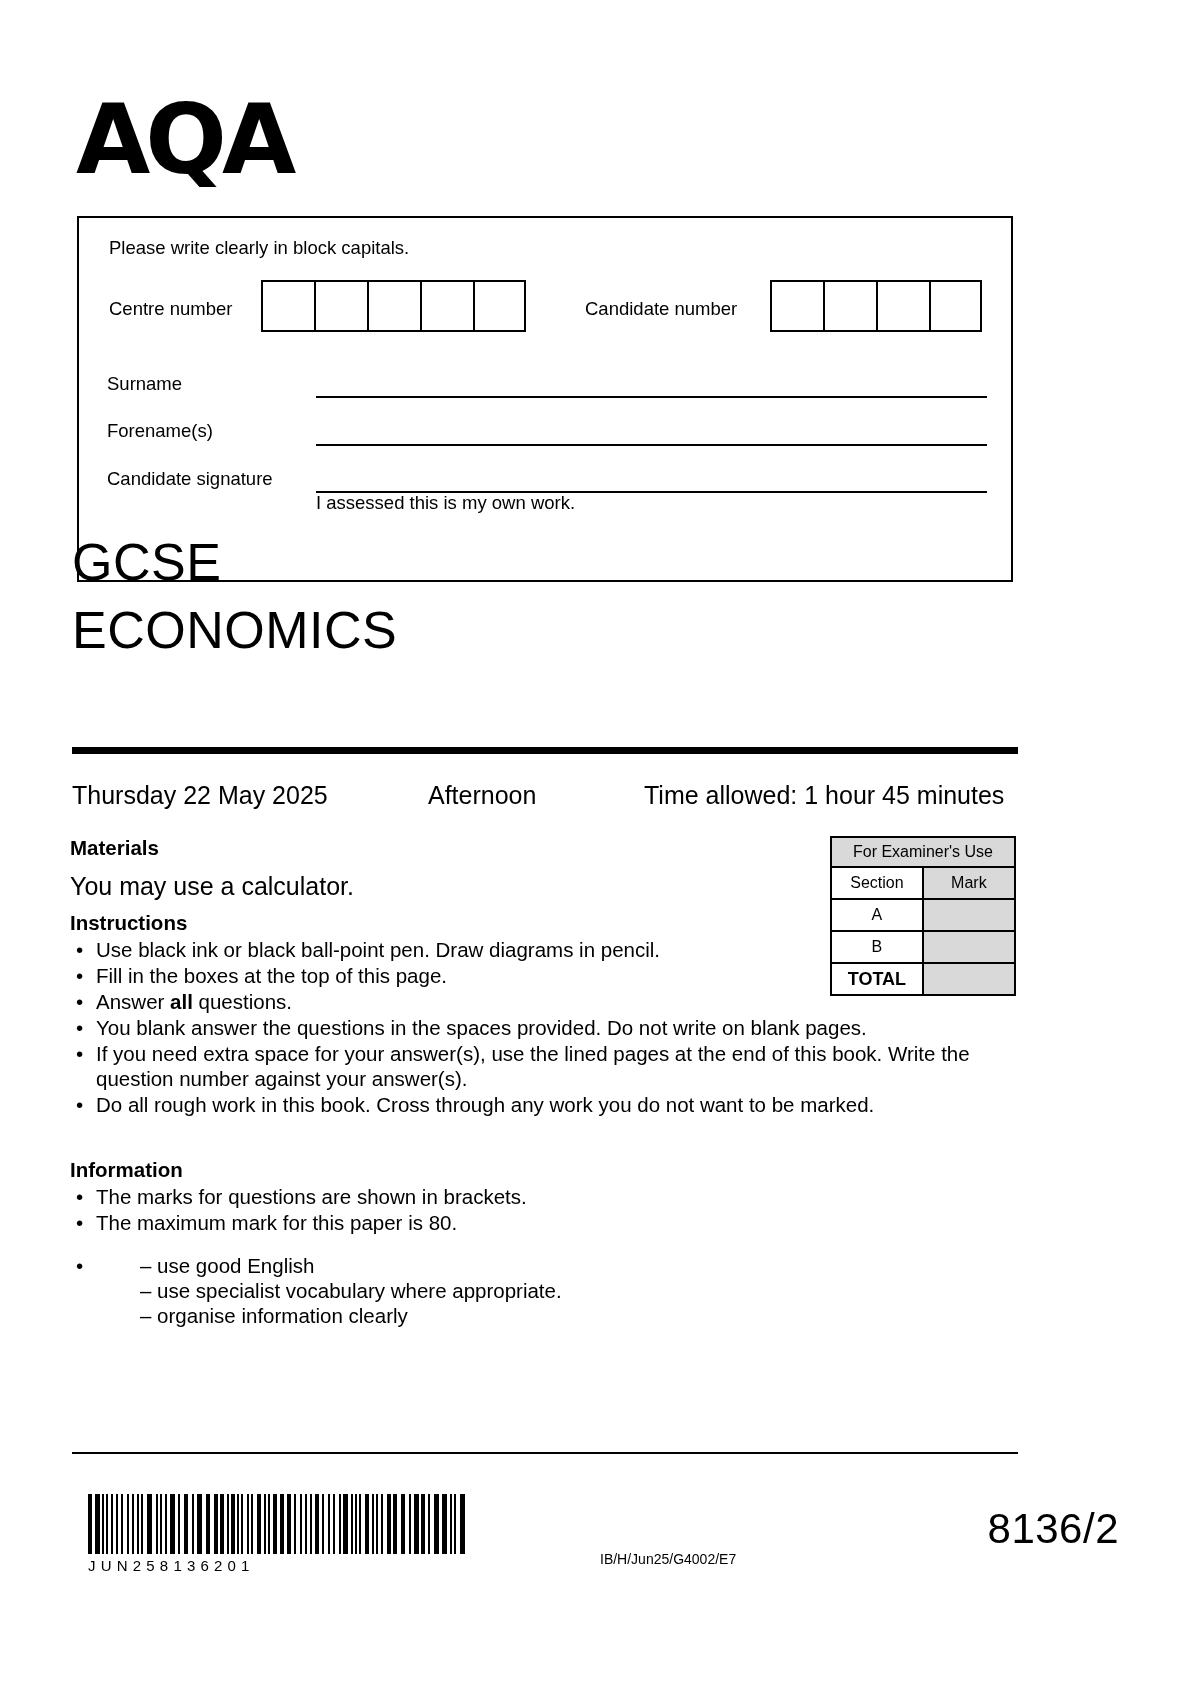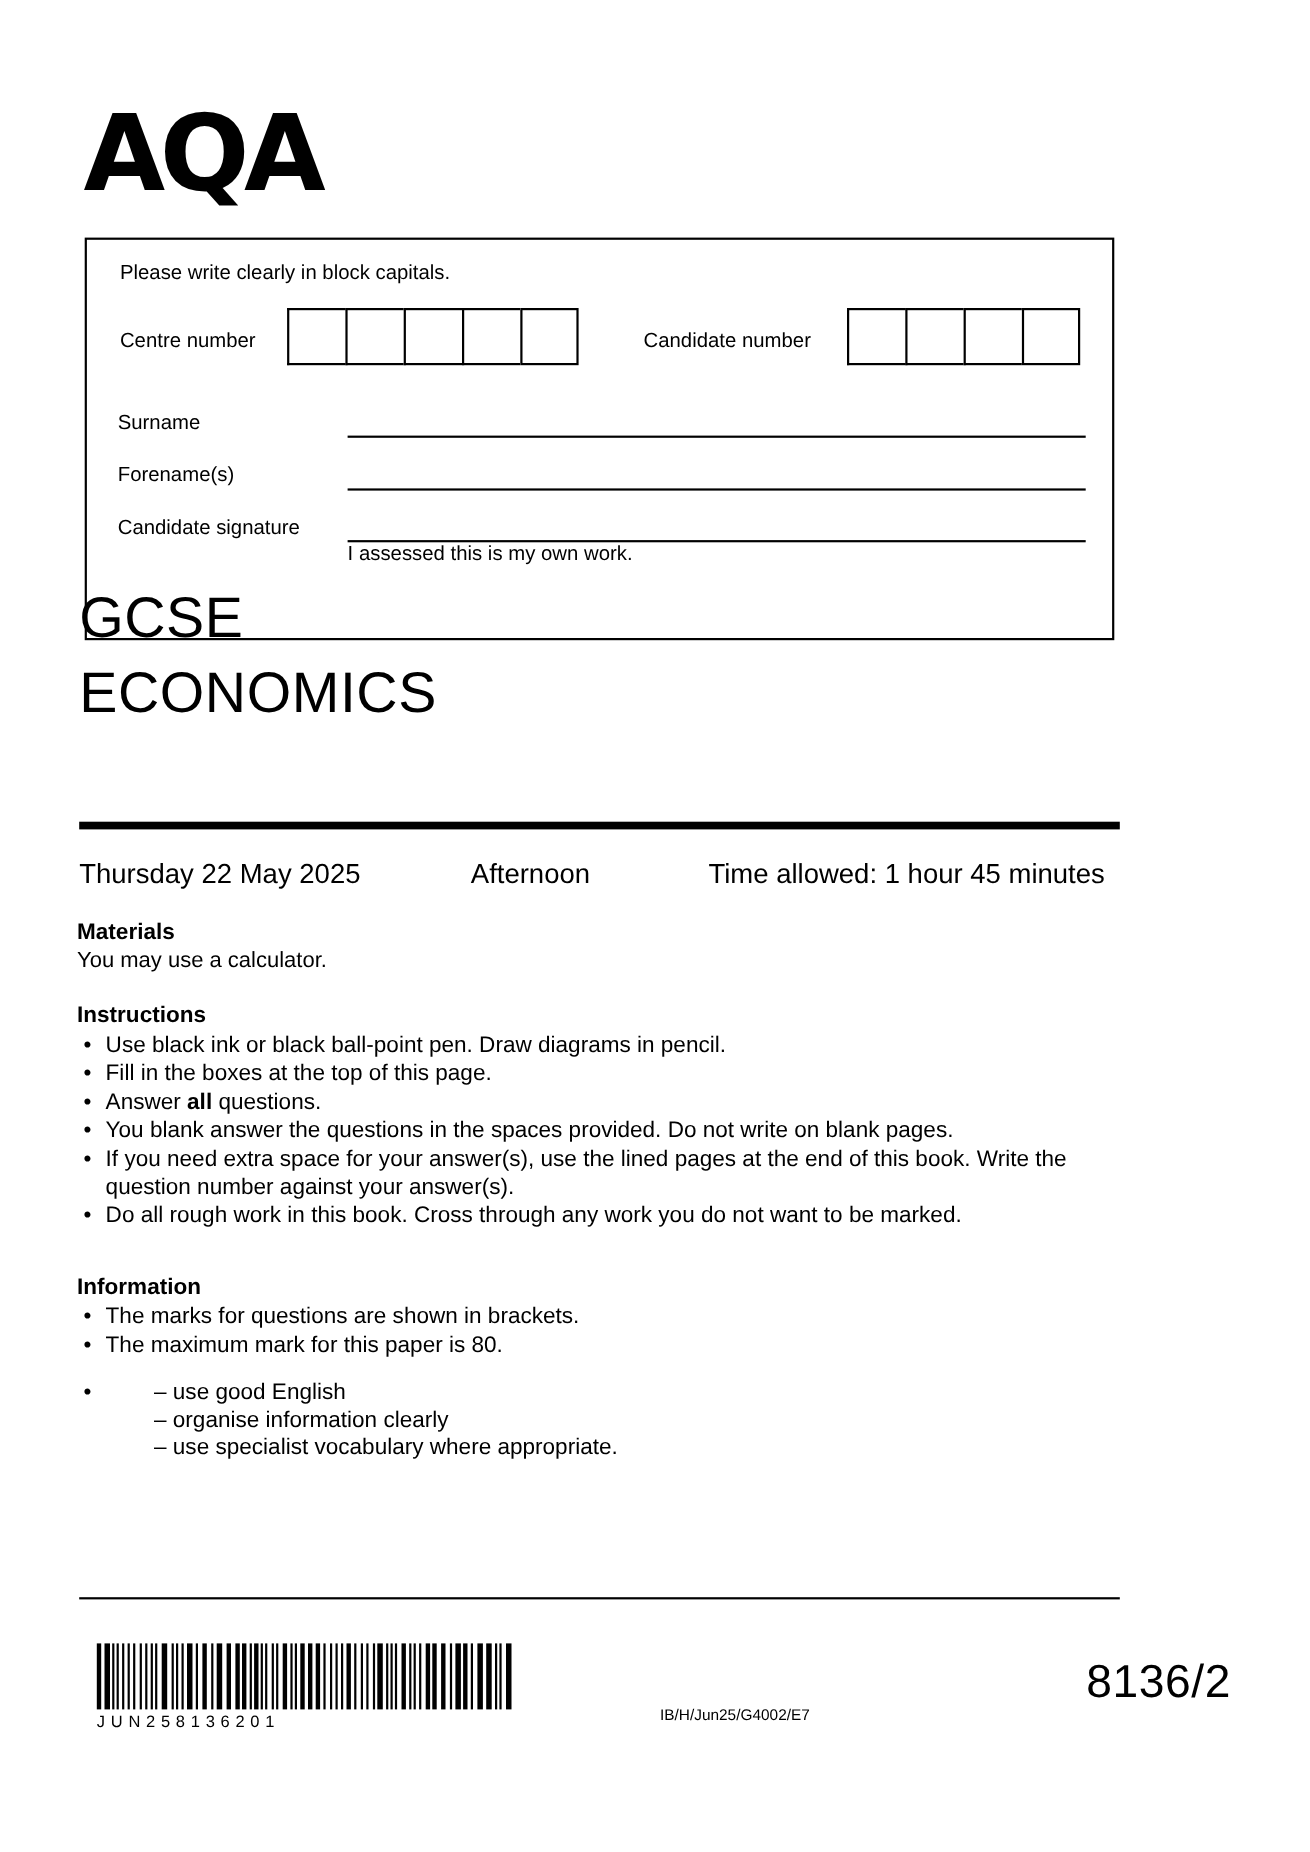--- a/index.html
+++ b/index.html
@@ -179,21 +179,22 @@
   
   .sec-head {
     position: absolute;
     left: 70px;
     font-size: 20.5px;
     font-weight: bold;
   }
   .sec-body {
     position: absolute;
     left: 70px;
-    font-size: 20px;
+    font-size: 25px;
+    margin-top: 10px;
   }
   #materials-head { top: 836px; }
   #materials-text { top: 862px; }
   #instructions-head { top: 911px; }
   #information-head { top: 1158px; }
 
   ul.bullets {
     position: absolute;
     left: 70px;
     margin: 0;
@@ -367,26 +368,49 @@
     <li>Do all rough work in this book.  Cross through any work you do not want to be marked.</li>
   </ul>
 
   <div class="sec-head" id="information-head">Information</div>
   <ul class="bullets" id="information-list">
     <li>The marks for questions are shown in brackets.</li>
     <li>The maximum mark for this paper is 80.</li>
     <li>
       <ul class="sub-dashes">
         <li>use good English</li>
+        <li>use specialist vocabulary where appropriate.</li>
         <li>organise information clearly</li>
-        <li>use specialist vocabulary where appropriate.</li>
       </ul>
     </li>
   </ul>
 
+  <table class="ex-table">
+    <tbody>
+        <tr>
+      <td class="ex-head" colspan="2">For Examiner's Use</td>
+    </tr>
+    <tr>
+      <td class="ex-sub">Section</td>
+      <td class="ex-mark-head">Mark</td>
+    </tr>
+    <tr>
+      <td class="ex-sub">A</td>
+      <td class="ex-cell-grey"></td>
+    </tr>
+    <tr>
+      <td class="ex-sub">B</td>
+      <td class="ex-cell-grey"></td>
+    </tr>
+    <tr>
+      <td class="ex-sub ex-total">TOTAL</td>
+      <td class="ex-cell-grey"></td>
+    </tr>
+  </tbody>
+    </table>
 
   <div class="rule-thin"></div>
   <div class="barcode">
       <div class="bar" style="width: 4px; margin-right: 3px;"></div>
       <div class="bar" style="width: 5px; margin-right: 2px;"></div>
       <div class="bar" style="width: 2px; margin-right: 2px;"></div>
       <div class="bar" style="width: 2px; margin-right: 3px;"></div>
       <div class="bar" style="width: 2px; margin-right: 3px;"></div>
       <div class="bar" style="width: 2px; margin-right: 3px;"></div>
       <div class="bar" style="width: 2px; margin-right: 4px;"></div>

